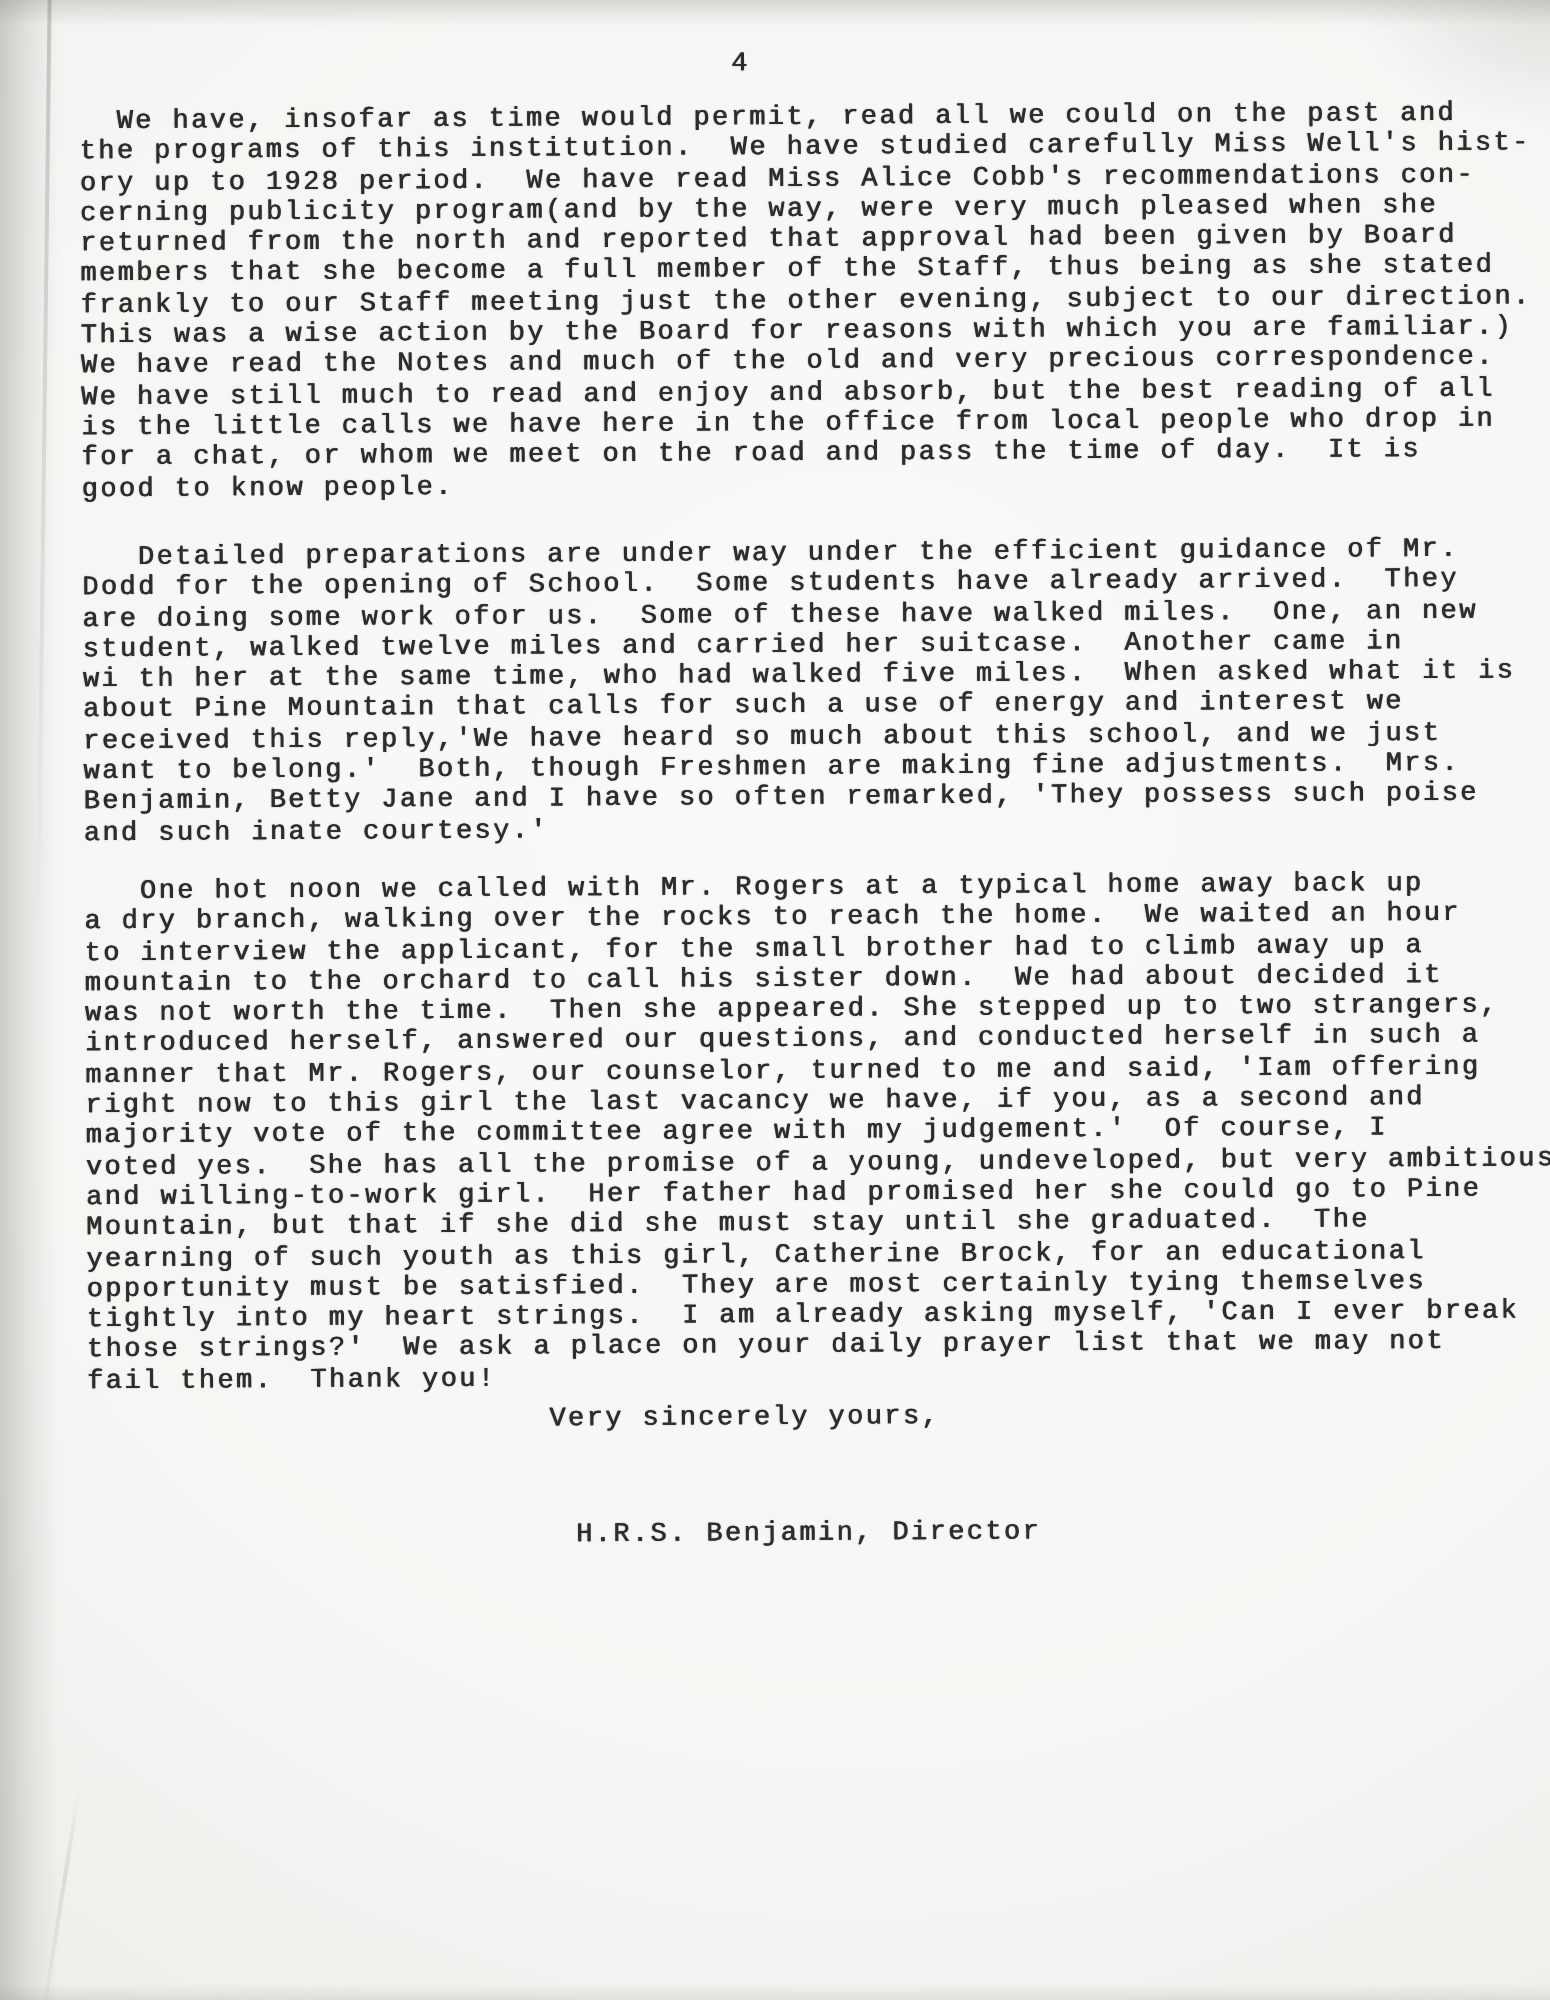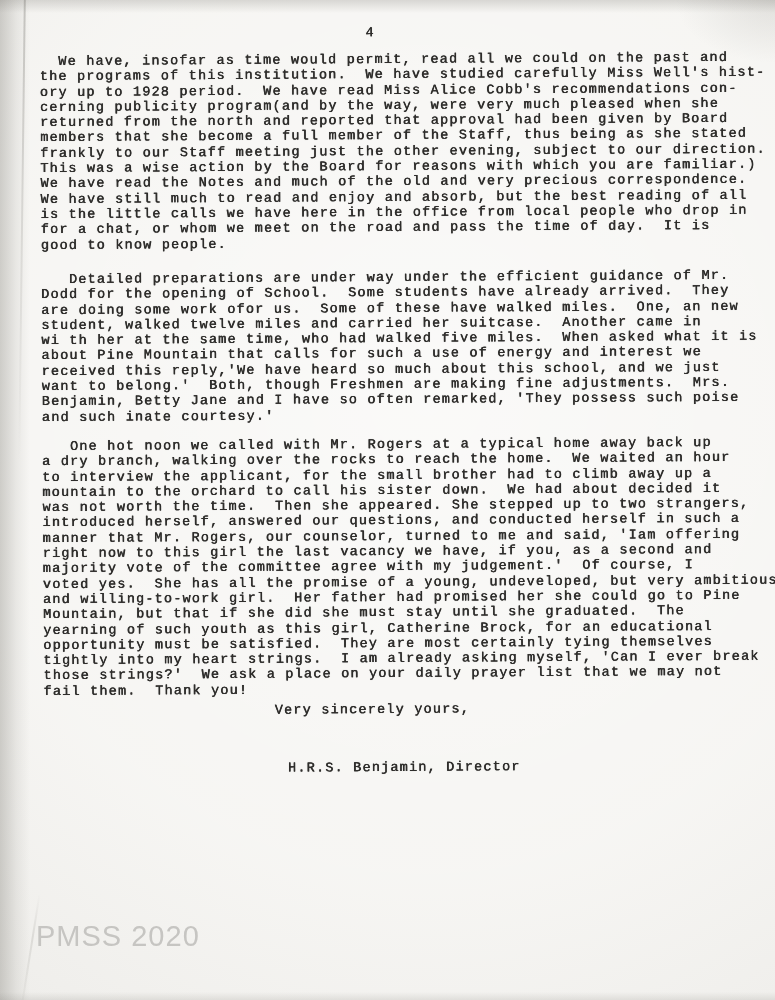--- a/index.html
+++ b/index.html
@@ -136,14 +136,13 @@
 opportunity must be satisfied.  They are most certainly tying themselves
 tightly into my heart strings.  I am already asking myself, 'Can I ever break
 those strings?'  We ask a place on your daily prayer list that we may not
 fail them.  Thank you!</pre>
 
     <div class="closing">Very sincerely yours,</div>
 
     <div class="signature">H.R.S. Benjamin, Director</div>
   </div>
 
-  <div class="watermark">PMSS 2020</div>
 </div>
 
 </body></html>

